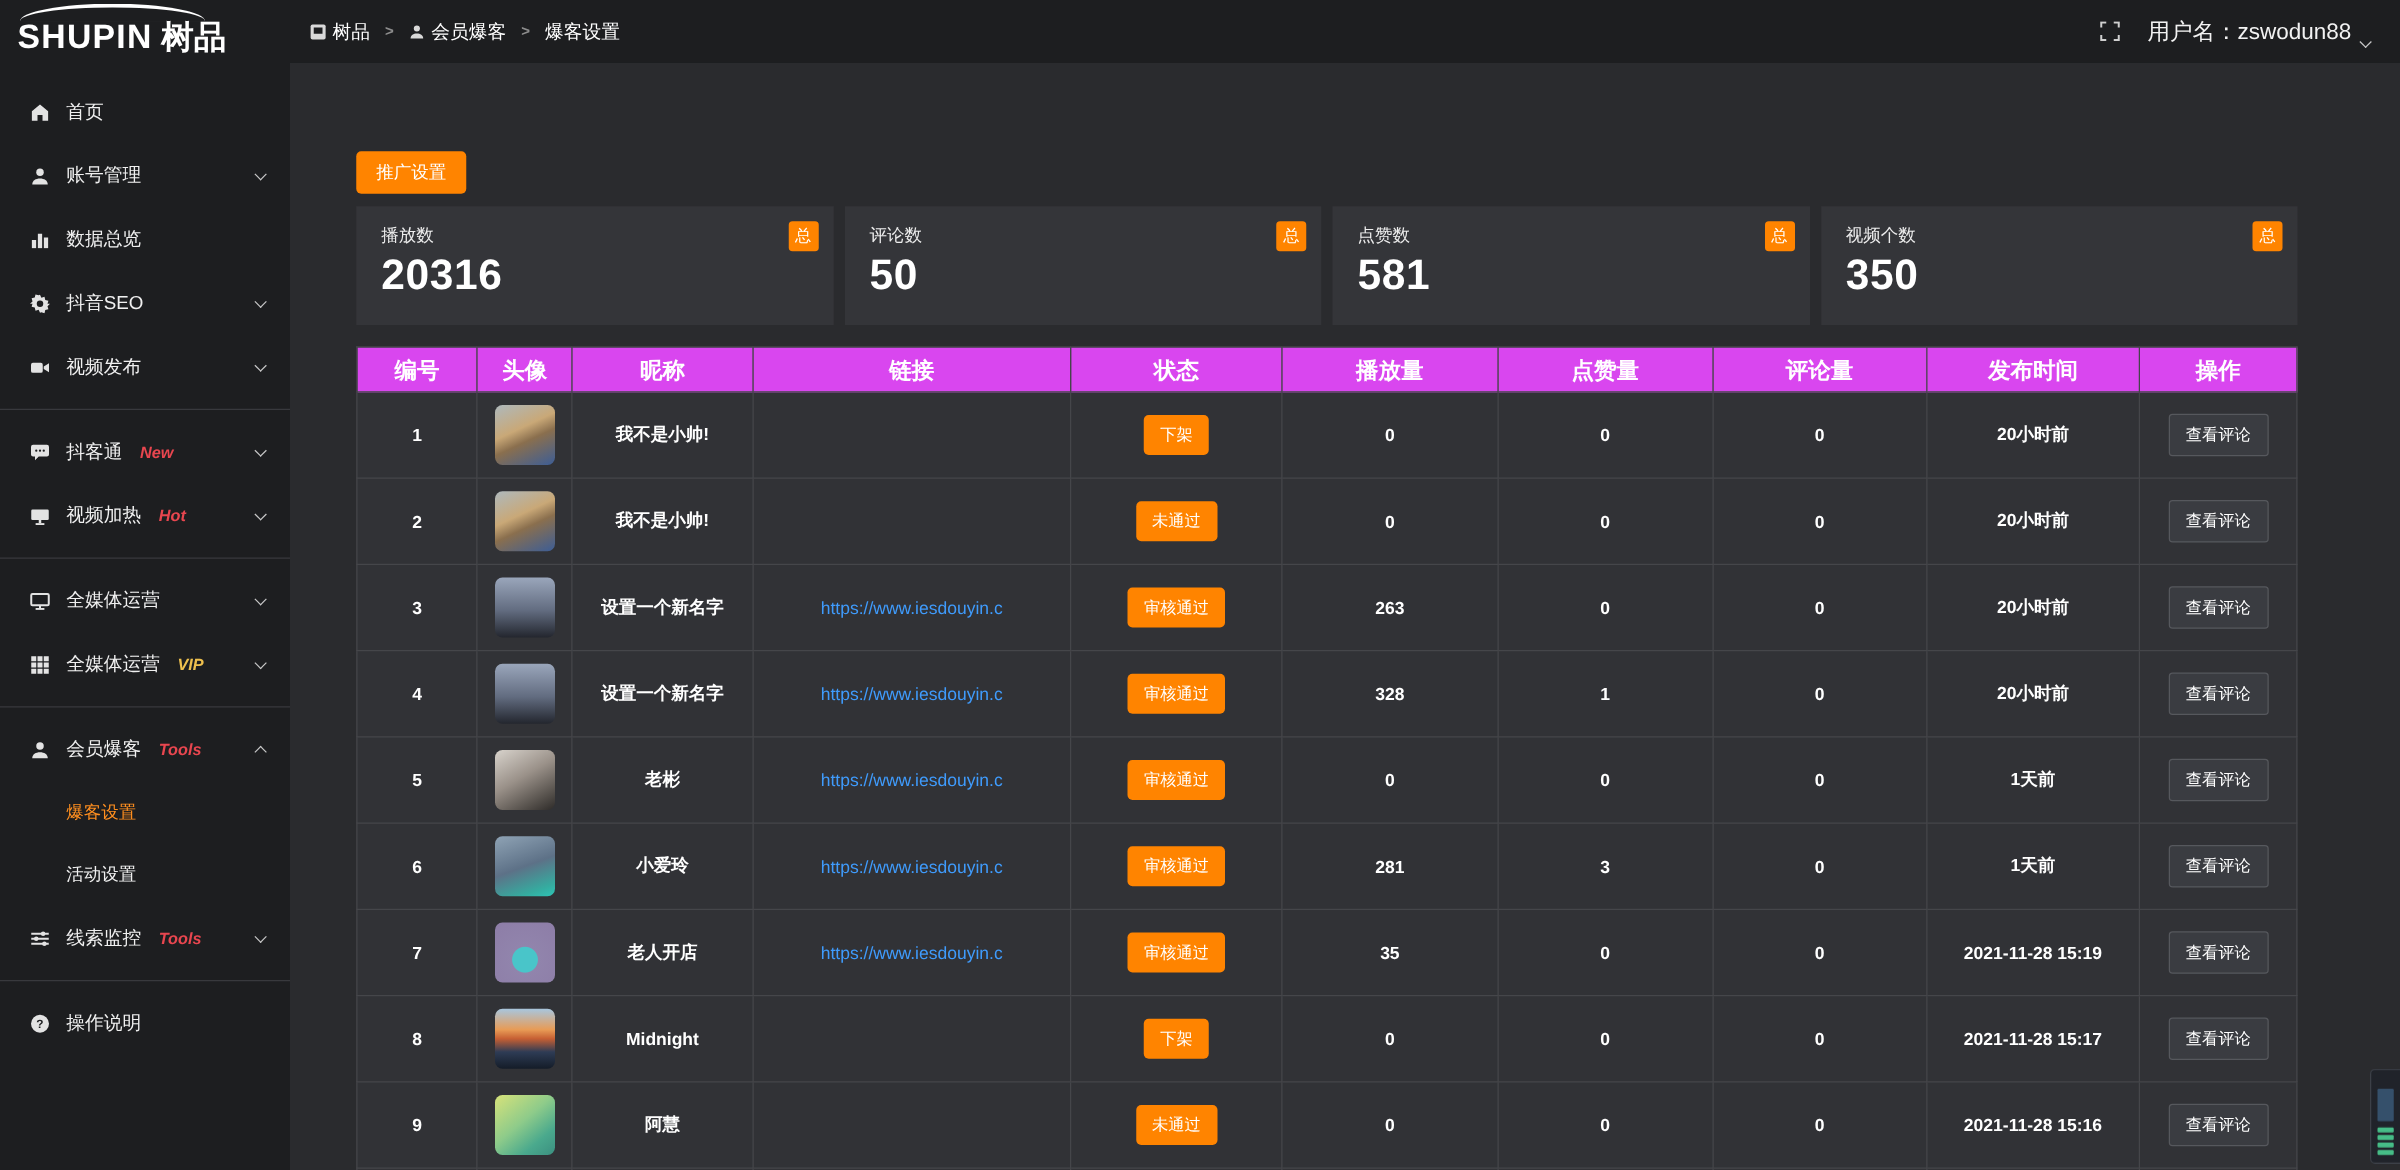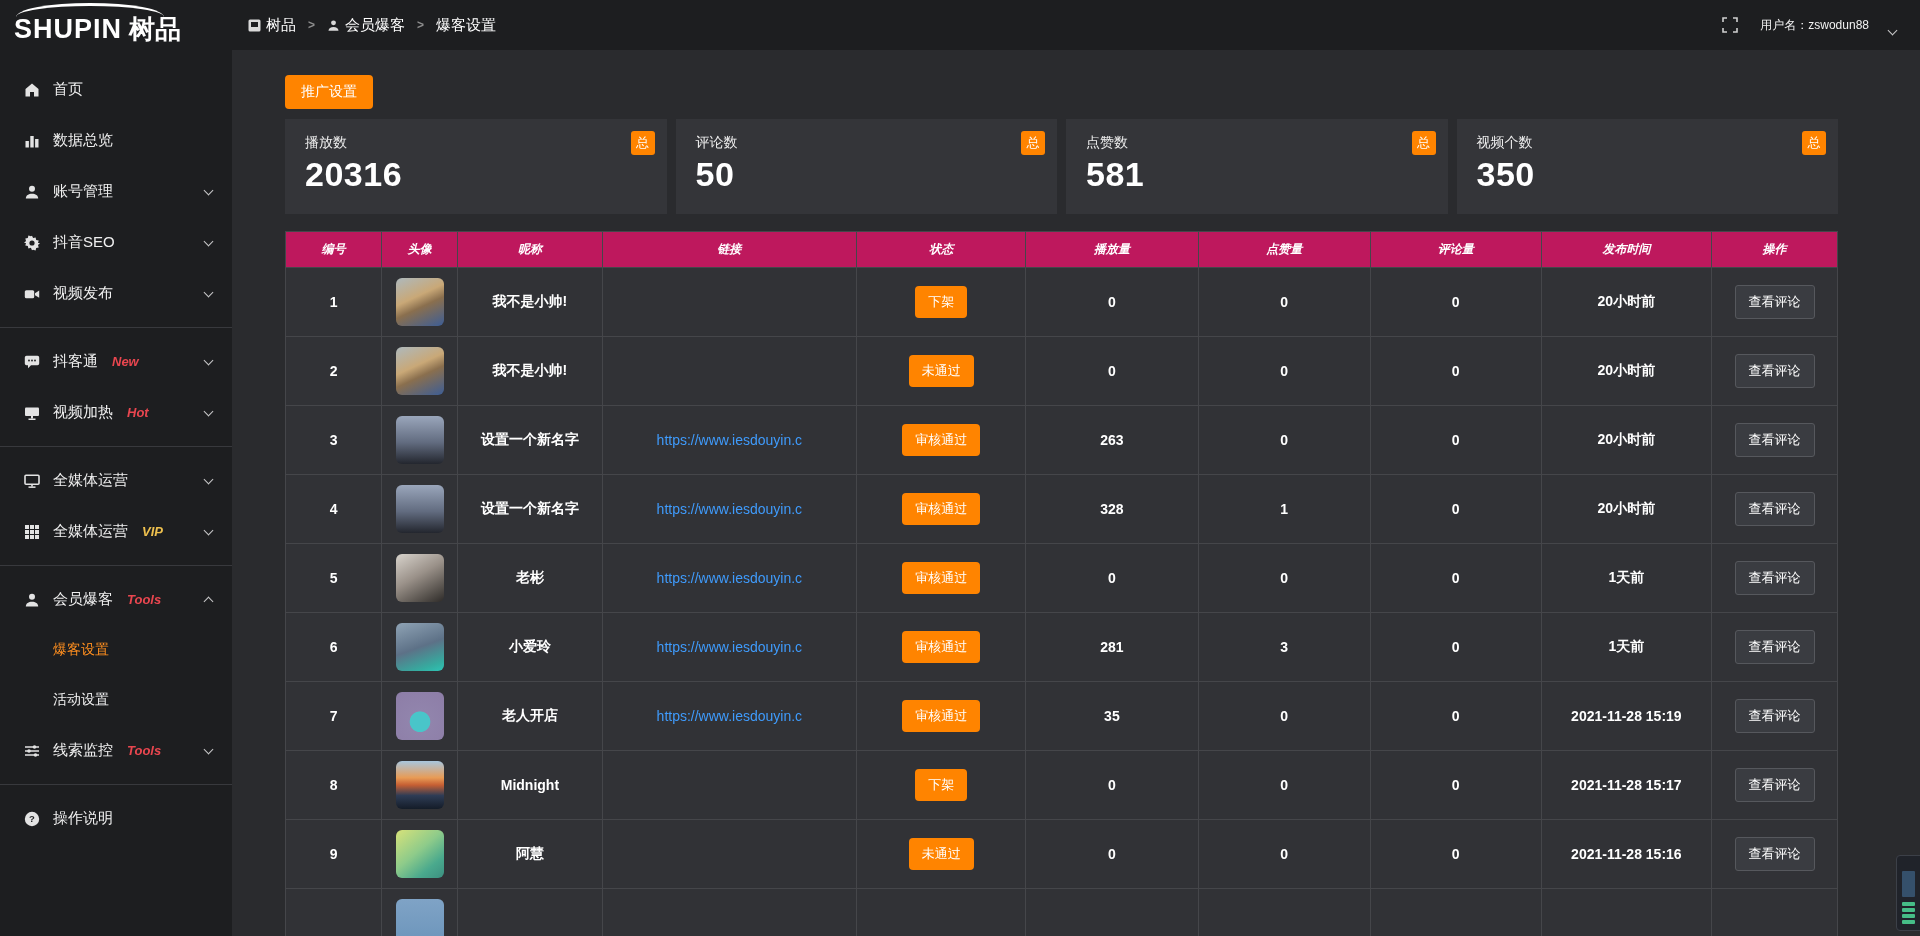--- a/index.html
+++ b/index.html
@@ -28,39 +28,39 @@
   .submenu-item.active { color:#ff8f1f; }
 
   
   .topbar { position:fixed; left:232px; right:0; top:0; height:50px; background:#1d1e20;
             display:flex; align-items:center; padding:0 24px 0 16px; z-index:4; }
   .crumb { display:flex; align-items:center; font-size:15px; color:#fff; }
   .crumb .sep { color:#8d8d8d; font-size:12px; font-weight:700; margin:0 12px; }
   .crumb-ic { margin-right:5px; display:inline-flex; }
   .tb-right { margin-left:auto; display:flex; align-items:center; gap:22px; }
   .fullscreen { display:inline-flex; cursor:pointer; }
-  .username { font-size:12px; color:#f2f2f2; display:flex; align-items:flex-end; cursor:pointer;gap:12px; }
+  .username { font-size:18px; color:#f2f2f2; display:flex; align-items:flex-end; cursor:pointer; }
   .username .chev { margin-left:8px; border-color:#c9c9c9; }
 
   
   .main { margin-left:232px; padding:50px 82px 0 53px; }
-  .promo-btn { margin-top:25px; display:inline-block; background:#ff8400; color:#fff; border:none;
+  .promo-btn { margin-top:71px; display:inline-block; background:#ff8400; color:#fff; border:none;
                font-size:14px; padding:8px 16px; border-radius:4px; cursor:pointer;
                font-family:inherit; }
   .stats-row { display:flex; gap:9px; margin-top:10px; }
   .card { flex:1; height:95px; background:#343539; position:relative; padding:15px 0 0 20px; }
   .card-label { font-size:14px; color:#ededed; }
   .card-value { font-size:34px; font-weight:700; color:#fff; margin-top:3px; letter-spacing:0.5px; }
   .card-badge { position:absolute; top:12px; right:12px; width:24px; height:24px; background:#ff8400;
                 color:#fff; font-size:13px; border-radius:3px; display:flex; align-items:center; justify-content:center; }
 
   .table-wrap { margin-top:17px; }
   table { width:100%; border-collapse:collapse; table-layout:fixed; background:#313236; }
-  th { background:#be185d; height:36px; font-size:12px; font-weight:700; color:#fff;
-       border:1px solid #45464a; text-align:center;font-style:italic; }
+  th { background:#d946ef; height:36px; font-size:18px; font-weight:700; color:#fff;
+       border:1px solid #45464a; text-align:center; }
   td { height:69px; border:1px solid #45464a; text-align:center; font-size:14px; font-weight:700; color:#fff;
        overflow:hidden; white-space:nowrap; }
   .avatar { width:48px; height:48px; border-radius:6px; margin:0 auto; }
   a.vlink { color:#3f9bfc; text-decoration:none; font-weight:400; font-size:14px; }
   .badge-status { display:inline-block; background:#ff8400; color:#fff; font-size:13px; font-weight:400;
                   padding:7px 13px; border-radius:4px; cursor:pointer; }
   .act-btn { background:#3a3c41; border:1px solid #56585d; color:#fff; font-size:13px; padding:7px 13px;
              border-radius:3px; cursor:pointer; font-family:inherit; }
 
   
@@ -90,39 +90,39 @@
           <svg width="16" height="16" viewBox="0 0 16 16">
             <path d="M8 1.5L14.5 7V14.5H10V10H6v4.5H1.5V7z" fill="#e3e3e3"></path>
           </svg>
         </span>
       <span class="label">首页</span>
     </div>
 
     <div class="menu-item">
       <span class="mi-icon">
           <svg width="16" height="16" viewBox="0 0 16 16">
+            <circle cx="8" cy="4.7" r="3" fill="#e3e3e3"></circle>
+            <path d="M1.8 14.5c0-3.2 2.8-4.8 6.2-4.8s6.2 1.6 6.2 4.8z" fill="#e3e3e3"></path>
+          </svg>
+        </span>
+      <span class="label">账号管理</span>
+      <span class="chev"></span>
+    </div>
+
+    <div class="menu-item">
+      <span class="mi-icon">
+          <svg width="16" height="16" viewBox="0 0 16 16">
             <g fill="#e3e3e3">
               <rect x="1.5" y="8" width="3.4" height="6.5"></rect>
               <rect x="6.3" y="3" width="3.4" height="11.5"></rect>
               <rect x="11.1" y="6" width="3.4" height="8.5"></rect>
             </g>
           </svg>
         </span>
       <span class="label">数据总览</span>
-    </div>
-
-    <div class="menu-item">
-      <span class="mi-icon">
-          <svg width="16" height="16" viewBox="0 0 16 16">
-            <circle cx="8" cy="4.7" r="3" fill="#e3e3e3"></circle>
-            <path d="M1.8 14.5c0-3.2 2.8-4.8 6.2-4.8s6.2 1.6 6.2 4.8z" fill="#e3e3e3"></path>
-          </svg>
-        </span>
-      <span class="label">账号管理</span>
-      <span class="chev"></span>
     </div>
 
     <div class="menu-item">
       <span class="mi-icon">
           <svg width="16" height="16" viewBox="0 0 16 16">
             <path d="M8 .8l1.1 2.3 2.5-.7.6 2.5 2.5.6-.7 2.5L16 8l-2 1.9.7 2.5-2.5.6-.6 2.5-2.5-.7L8 15.2l-1.1-2.4-2.5.7-.6-2.5-2.5-.6.7-2.5L0 8l2-1.9-.7-2.5 2.5-.6.6-2.5 2.5.7z" fill="#e3e3e3"></path>
             <circle cx="8" cy="8" r="2.6" fill="#1d1e20"></circle>
           </svg>
         </span>
       <span class="label">抖音SEO</span>

